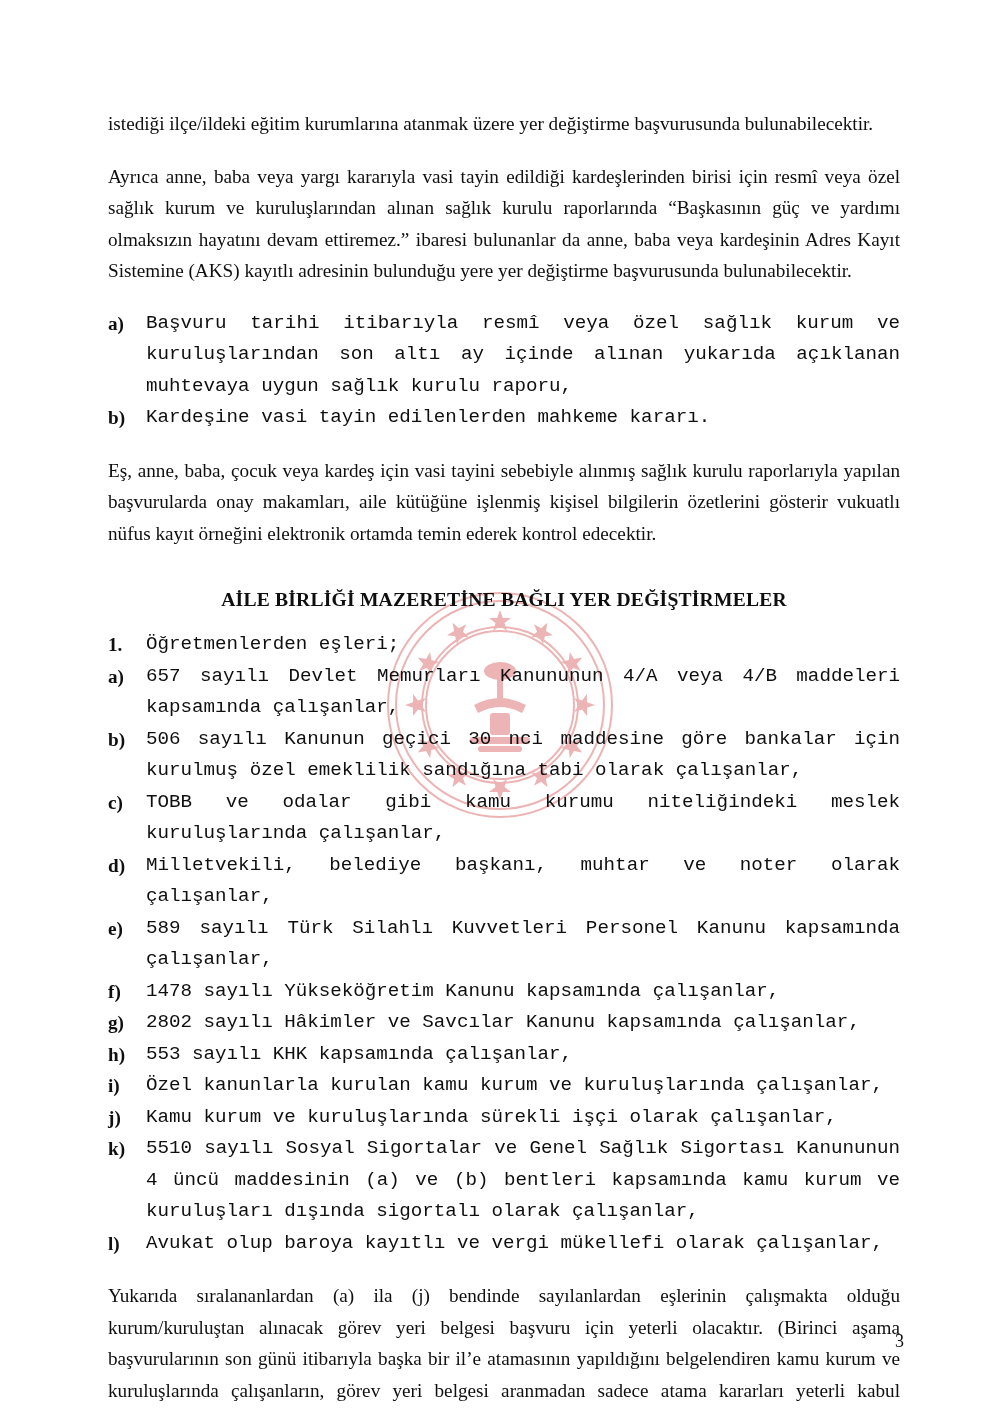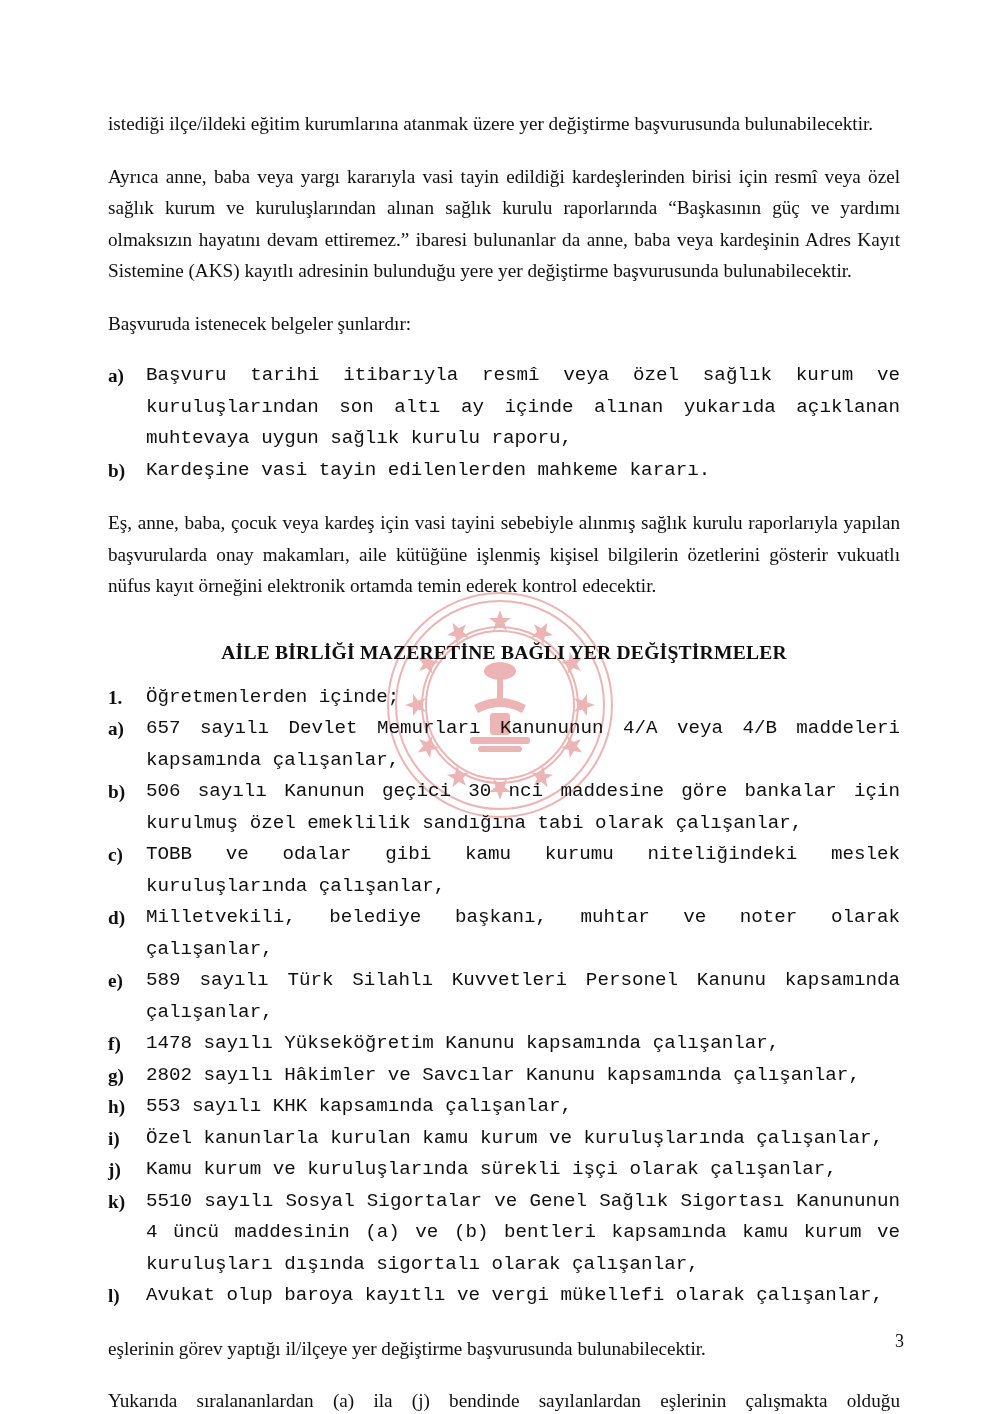--- a/index.html
+++ b/index.html
@@ -129,21 +129,20 @@
       </g>
     </g>
   </svg>
 
   <div class="content">
 
     <p class="para">istediği ilçe/ildeki eğitim kurumlarına atanmak üzere yer değiştirme başvurusunda bulunabilecektir.</p>
 
     <p class="para">Ayrıca anne, baba veya yargı kararıyla vasi tayin edildiği kardeşlerinden birisi için resmî veya özel sağlık kurum ve kuruluşlarından alınan sağlık kurulu raporlarında “Başkasının güç ve yardımı olmaksızın hayatını devam ettiremez.” ibaresi bulunanlar da anne, baba veya kardeşinin Adres Kayıt Sistemine (AKS) kayıtlı adresinin bulunduğu yere yer değiştirme başvurusunda bulunabilecektir.</p>
 
-    <p class="para">Başvuruda istenecek belgeler şunlardır:</p>
 
     <ul class="list tight">
       <li class="row">
         <span class="marker">a)</span>
         <span class="body">Başvuru tarihi itibarıyla resmî veya özel sağlık kurum ve kuruluşlarından son altı ay içinde alınan yukarıda açıklanan muhtevaya uygun sağlık kurulu raporu,</span>
       </li>
       <li class="row">
         <span class="marker">b)</span>
         <span class="body">Kardeşine vasi tayin edilenlerden mahkeme kararı.</span>
       </li>
@@ -151,21 +150,21 @@
 
     <div class="spacer-md"></div>
 
     <p class="para">Eş, anne, baba, çocuk veya kardeş için vasi tayini sebebiyle alınmış sağlık kurulu raporlarıyla yapılan başvurularda onay makamları, aile kütüğüne işlenmiş kişisel bilgilerin özetlerini gösterir  vukuatlı nüfus kayıt örneğini elektronik ortamda temin ederek kontrol edecektir.</p>
 
     <h2 class="center-title">AİLE BİRLİĞİ MAZERETİNE BAĞLI YER DEĞİŞTİRMELER</h2>
 
     <ul class="list tight">
       <li class="row">
         <span class="marker">1.</span>
-        <span class="body">Öğretmenlerden içinde;</span>
+        <span class="body">Öğretmenlerden eşleri;</span>
       </li>
     </ul>
 
     <ul class="list tight">
       <li class="row">
         <span class="marker">a)</span>
         <span class="body">657 sayılı Devlet Memurları Kanununun 4/A veya 4/B maddeleri kapsamında çalışanlar,</span>
       </li>
       <li class="row">
         <span class="marker">b)</span>
@@ -208,20 +207,19 @@
         <span class="body">5510 sayılı Sosyal Sigortalar ve Genel Sağlık Sigortası Kanununun 4 üncü maddesinin (a) ve (b) bentleri kapsamında kamu kurum ve kuruluşları dışında sigortalı olarak çalışanlar,</span>
       </li>
       <li class="row">
         <span class="marker">l)</span>
         <span class="body">Avukat olup baroya kayıtlı ve vergi mükellefi olarak çalışanlar,</span>
       </li>
     </ul>
 
     <div class="spacer-md"></div>
 
-    <p class="para">eşlerinin görev yaptığı il/ilçeye yer değiştirme başvurusunda bulunabilecektir.</p>
 
     <p class="para">Yukarıda sıralananlardan (a) ila (j) bendinde sayılanlardan eşlerinin çalışmakta olduğu kurum/kuruluştan alınacak görev yeri belgesi başvuru için yeterli olacaktır. (Birinci aşama başvurularının son günü itibarıyla başka bir il’e atamasının yapıldığını belgelendiren kamu kurum ve kuruluşlarında çalışanların, görev yeri belgesi aranmadan sadece atama kararları yeterli kabul edilecektir.)</p>
 
   </div>
 
   <div class="page-number">3</div>
 </div>
 
 </body></html>

